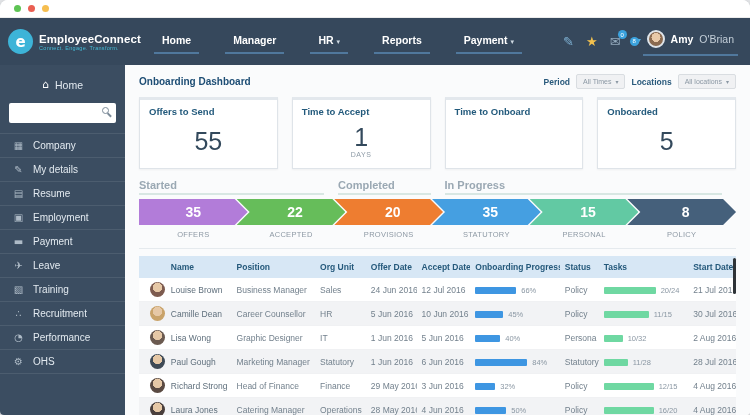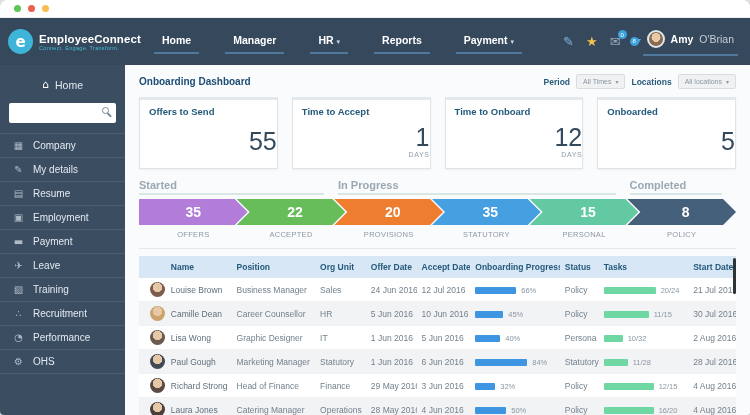--- a/index.html
+++ b/index.html
@@ -48,21 +48,21 @@
   .main-head { display:flex; align-items:center; justify-content:space-between; margin-bottom:8px; }
   h1 { font-size:10px; color:#1d4d74; font-weight:bold; }
   .filters { display:flex; align-items:center; gap:6px; }
   .f-label { font-size:8.5px; font-weight:bold; color:#2a5a7c; }
   .f-select { display:inline-flex; align-items:center; gap:4px; background:#f0f1f3; border:1px solid #d9dde1; border-radius:2px; font-size:7px; color:#8b98a4; padding:3px 6px; cursor:pointer; font-family:inherit; }
   .f-select .caret { font-size:6px; font-family:"DejaVu Sans",sans-serif; }
 
   .kpis { display:flex; gap:14px; }
   .kpi { flex:1; background:#fff; border:1px solid #dfe4e9; border-top:3px solid #e3e8ed; box-shadow:0 1px 2px rgba(0,0,0,.05); height:72px; }
   .kpi-title { font-size:9.5px; font-weight:bold; color:#235a7c; padding:6px 9px 2px; }
-  .kpi-body { display:flex; flex-direction:column; align-items:flex-end; justify-content:center; height:44px; }
+  .kpi-body { display:flex; flex-direction:column; align-items:center; justify-content:center; height:44px; }
   .kpi-value { font-size:25px; color:#33495c; line-height:1; }
   .kpi-unit { font-size:7px; color:#8d9aa6; letter-spacing:.6px; margin-top:1px; }
 
   .funnel { margin-top:10px; }
   .fgroups { display:flex; margin-bottom:3px; }
   .fgroup { padding-right:14px; }
   .fgroup-label { font-size:11px; font-weight:bold; color:#9aa8b3; }
   .fgroup-rule { height:2px; background:#d8e7e3; margin-top:2px; }
   .stages { display:flex; margin-top:4px; }
   .stage-wrap { flex:1; display:flex; flex-direction:column; }
@@ -211,45 +211,41 @@
           </div>
           <div class="kpi">
             <div class="kpi-title">Time to Accept</div>
             <div class="kpi-body">
               <div class="kpi-value">1</div>
               <div class="kpi-unit">DAYS</div>
             </div>
           </div>
           <div class="kpi">
             <div class="kpi-title">Time to Onboard</div>
-            <div class="kpi-body">
-              <div class="kpi-value">12</div>
-              <div class="kpi-unit">DAYS</div>
-            </div>
           </div>
           <div class="kpi">
             <div class="kpi-title">Onboarded</div>
             <div class="kpi-body">
               <div class="kpi-value">5</div>
             </div>
           </div>
         </div>
 
       <div class="funnel">
         <div class="fgroups" id="fgroups">
             <div class="fgroup" style="flex: 2 1 0%;">
               <div class="fgroup-label">Started</div>
               <div class="fgroup-rule"></div>
             </div>
+            <div class="fgroup" style="flex: 1 1 0%;">
+              <div class="fgroup-label">Completed</div>
+              <div class="fgroup-rule"></div>
+            </div>
             <div class="fgroup" style="flex: 3 1 0%;">
               <div class="fgroup-label">In Progress</div>
-              <div class="fgroup-rule"></div>
-            </div>
-            <div class="fgroup" style="flex: 1 1 0%;">
-              <div class="fgroup-label">Completed</div>
               <div class="fgroup-rule"></div>
             </div>
           </div>
         <div class="stages" id="fstages">
             <div class="stage-wrap" style="z-index: 10;">
               <div class="chev" style="background: rgb(178, 124, 217);">
                 <span>35</span>
               </div>
               <div class="stage-label">OFFERS</div>
             </div>

